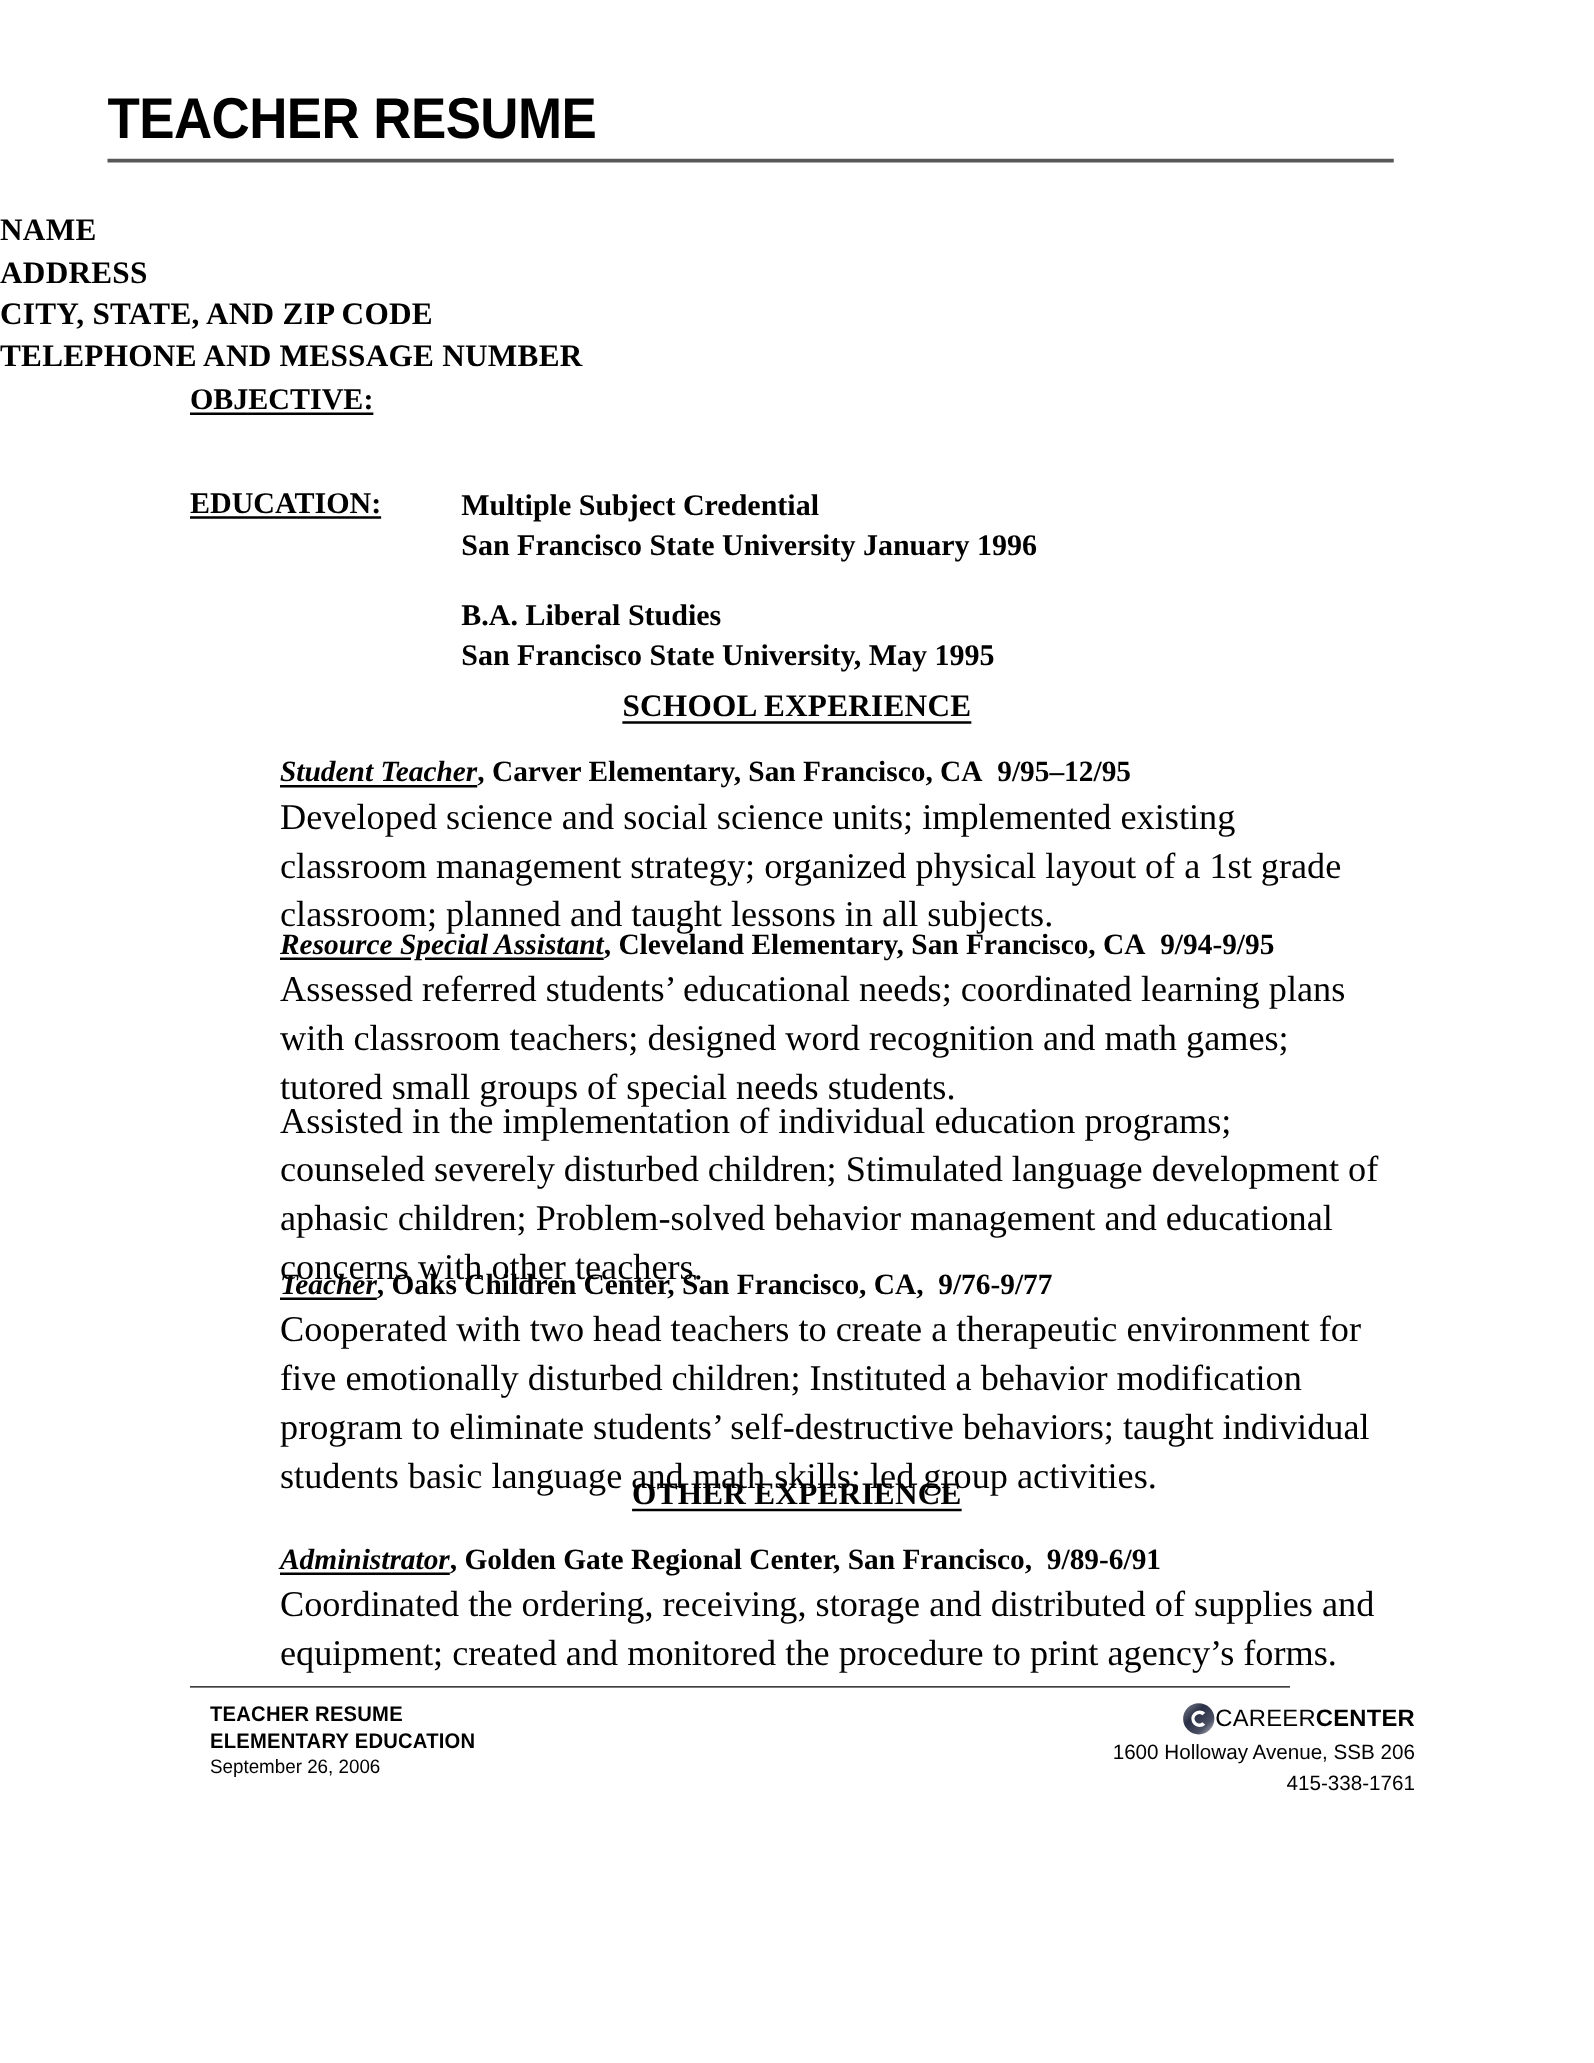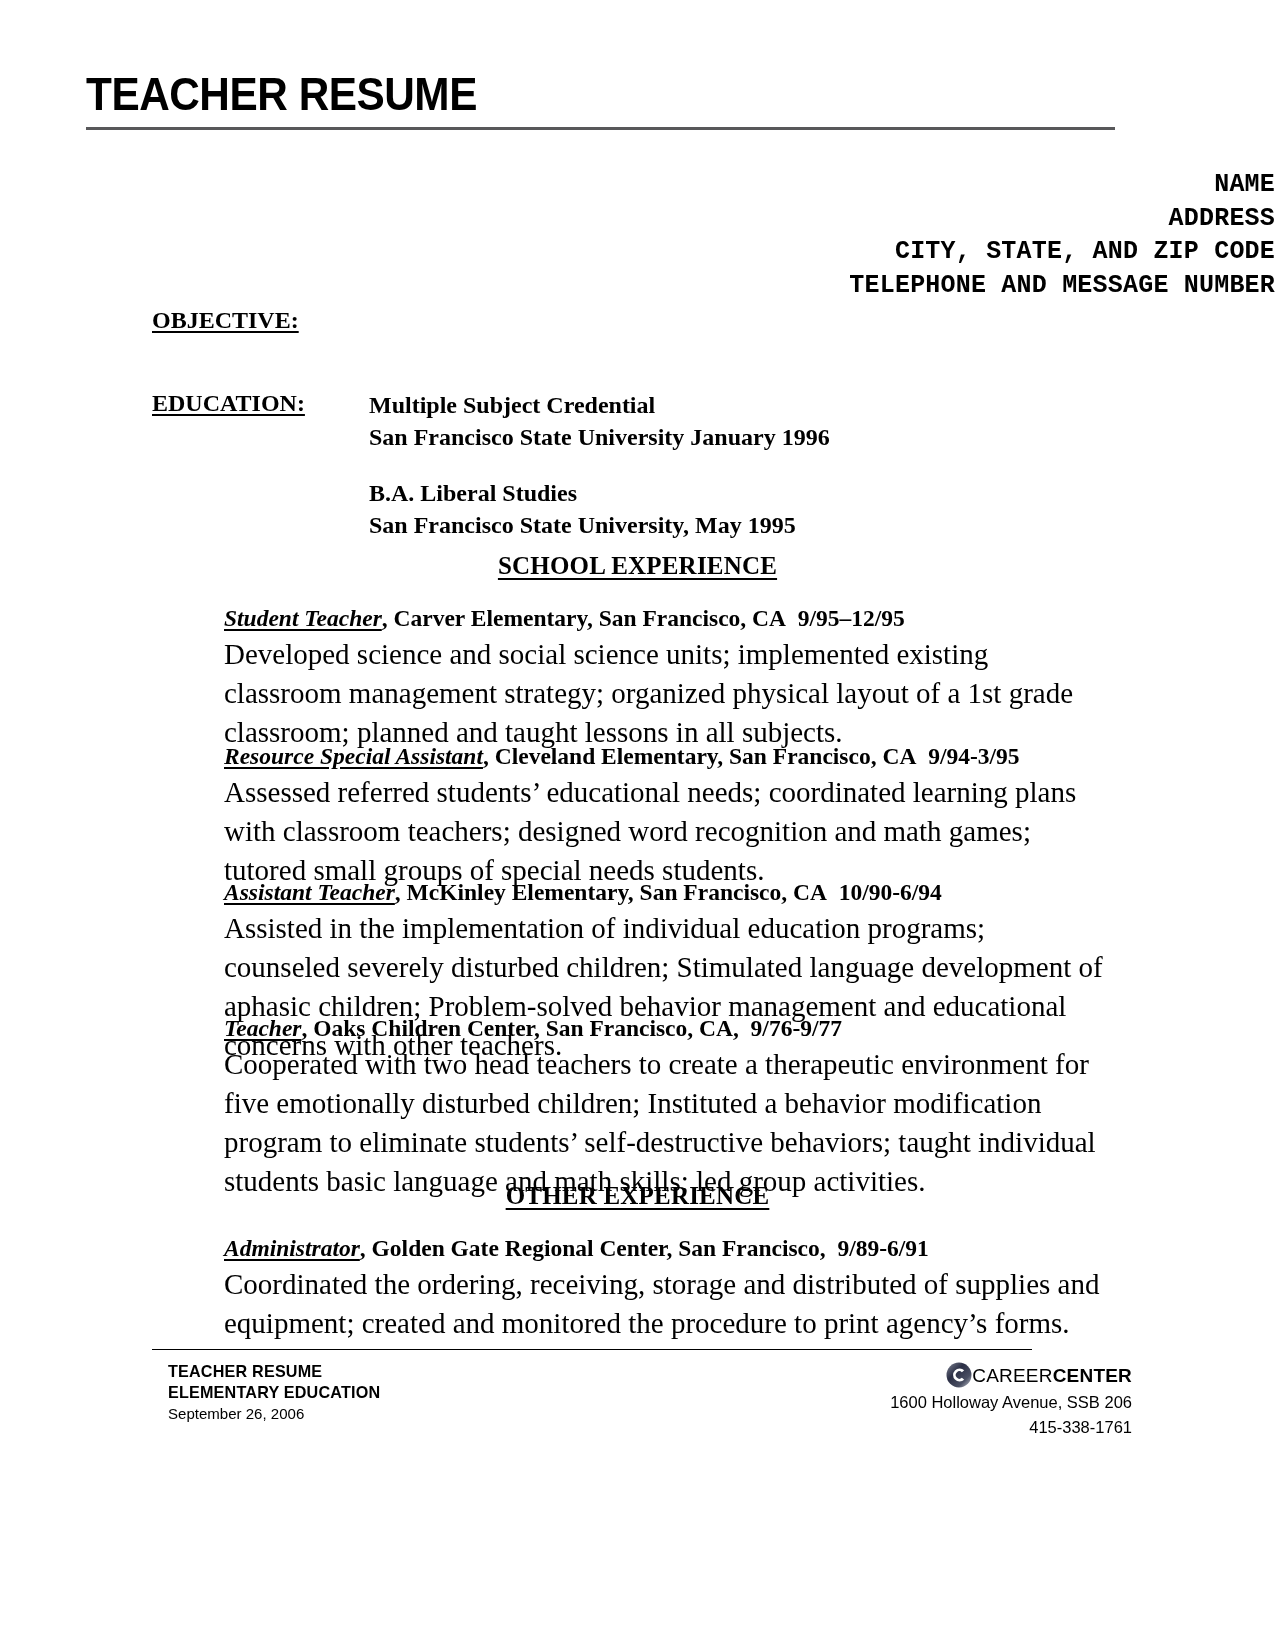--- a/index.html
+++ b/index.html
@@ -45,26 +45,25 @@
     height: 3px;
     background: #58585a;
   }
 
   
   .contact-block {
     position: absolute;
     left: 0;
     top: 168px;
     width: 1275px;
-    text-align: right;
+    text-align: left;
     font-weight: bold;
     font-size: 25px;
     line-height: 1.34;
     letter-spacing: 0.2px;
-    font-family: Liberation Mono, monospace;
   }
 
   
   .lbl-section {
     position: absolute;
     left: 152px;
     width: 980px;
   }
   .lbl-section .lbl {
     position: absolute;
@@ -224,29 +223,26 @@
 
   <div class="entry" style="top:603px;">
     <div class="entry-head">
       <span class="role">Student Teacher</span><span>, Carver Elementary, San Francisco, CA</span>&nbsp;&nbsp;<span>9/95–12/95</span>
     </div>
     <div class="entry-body">Developed science and social science units; implemented existing classroom management strategy; organized physical layout of a 1st grade classroom; planned and taught lessons in all subjects.</div>
   </div>
 
   <div class="entry" style="top:741px;">
     <div class="entry-head">
-      <span class="role">Resource Special Assistant</span><span>, Cleveland Elementary, San Francisco, CA</span>&nbsp;&nbsp;<span>9/94-3/95</span>
+      <span class="role">Resource Special Assistant</span><span>, Cleveland Elementary, San Francisco, CA</span>&nbsp;&nbsp;<span>9/94-9/95</span>
     </div>
     <div class="entry-body">Assessed referred students’ educational needs; coordinated learning plans with classroom teachers; designed word recognition and math games; tutored small groups of special needs students.</div>
   </div>
 
   <div class="entry" style="top:877px;">
-    <div class="entry-head">
-      <span class="role">Assistant Teacher</span><span>, McKinley Elementary, San Francisco, CA</span>&nbsp;&nbsp;<span>10/90-6/94</span>
-    </div>
     <div class="entry-body">Assisted in the implementation of individual education programs; counseled severely disturbed children; Stimulated language development of aphasic children; Problem-solved behavior management and educational concerns with other teachers.</div>
   </div>
 
   <div class="entry" style="top:1013px;">
     <div class="entry-head">
       <span class="role">Teacher</span><span>, Oaks Children Center, San Francisco, CA,</span>&nbsp;&nbsp;<span>9/76-9/77</span>
     </div>
     <div class="entry-body">Cooperated with two head teachers to create a therapeutic environment for five emotionally disturbed children; Instituted a behavior modification program to eliminate students’ self-destructive behaviors; taught individual students basic language and math skills; led group activities.</div>
   </div>
 

